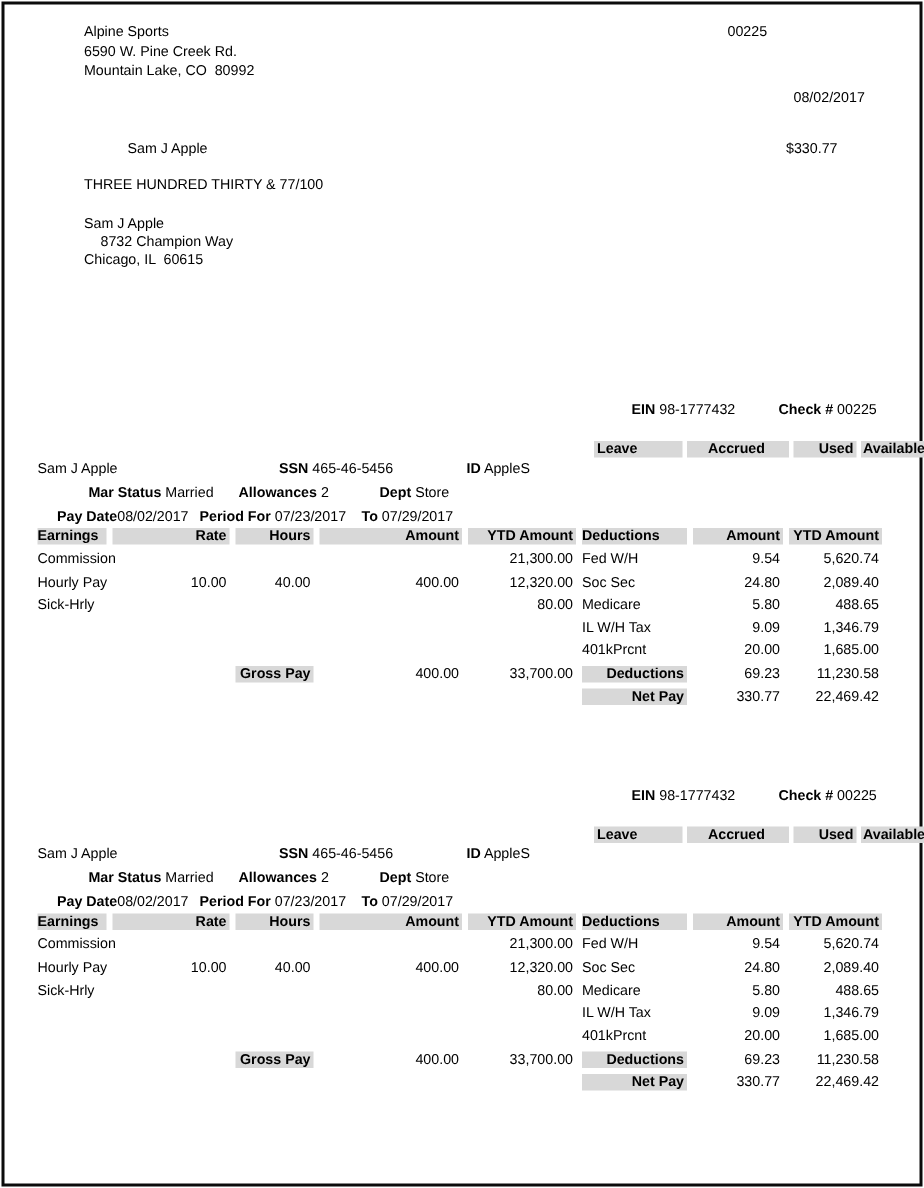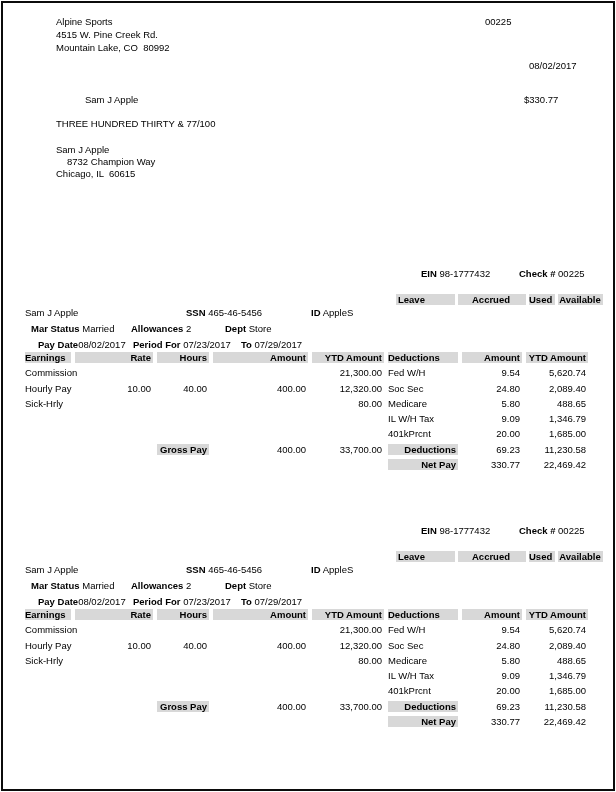--- a/index.html
+++ b/index.html
@@ -25,42 +25,42 @@
 
   
   .stub{position:absolute;left:0;width:616px;height:214px;}
   .stub1{top:262px;}
   .stub2{top:519px;}
   .einL{left:418px;top:3px;}
   .ckL{left:516px;top:3px;}
   .leave{position:absolute;left:393px;top:29px;display:flex;gap:3px;font-weight:bold;}
   .lw1{width:59px;padding-left:2px;}
   .lw2{width:68px;text-align:center;padding-right:2px;}
-  .lw3{width:26px;text-align:left;padding-right:2px;}
+  .lw3{width:42px;text-align:right;padding-right:2px;}
   .lw4{width:45px;text-align:center;padding-right:1px;}
-  .rA{top:42px;}.rB{top:58px;}.rC{top:74px;}
+  .rA{top:42px;}.rB{top:58px;margin-left:28px;}.rC{top:74px;}
   .gName{left:22px;}.gSSN{left:183px;}.gID{left:308px;}
   .gMar{left:28px;}.gAllow{left:128px;}.gDept{left:222px;}
   .gPay{left:35px;}.gPeriod{left:130px;}.gTo{left:238px;}
 
   .paytable{position:absolute;left:22px;top:87px;width:563px;display:grid;
             grid-template-columns:46px 78px 52px 95px 72px 70px 60px 62px;
             column-gap:4px;grid-auto-rows:15.3px;}
   .cell{white-space:pre;line-height:12px;overflow:visible;}
   .ar{text-align:right;padding-right:2px;}
   .hd{font-weight:bold;}
 </style>
 </head>
 <body>
 
 <div class="page">
 
   <div>
     <span class="abs co1">Alpine Sports</span>
-    <span class="abs co2">4515 W. Pine Creek Rd.</span>
+    <span class="abs co2">6590 W. Pine Creek Rd.</span>
     <span class="abs co3">Mountain Lake, CO  80992</span>
     <span class="abs ckno">00225</span>
     <span class="abs ckdate">08/02/2017</span>
     <span class="abs payee">Sam J Apple</span>
     <span class="abs ckamt">$330.77</span>
     <span class="abs words">THREE HUNDRED THIRTY &amp; 77/100</span>
     <span class="abs ad1">Sam J Apple</span>
     <span class="abs ad2">8732 Champion Way</span>
     <span class="abs ad3">Chicago, IL  60615</span>
   </div>

